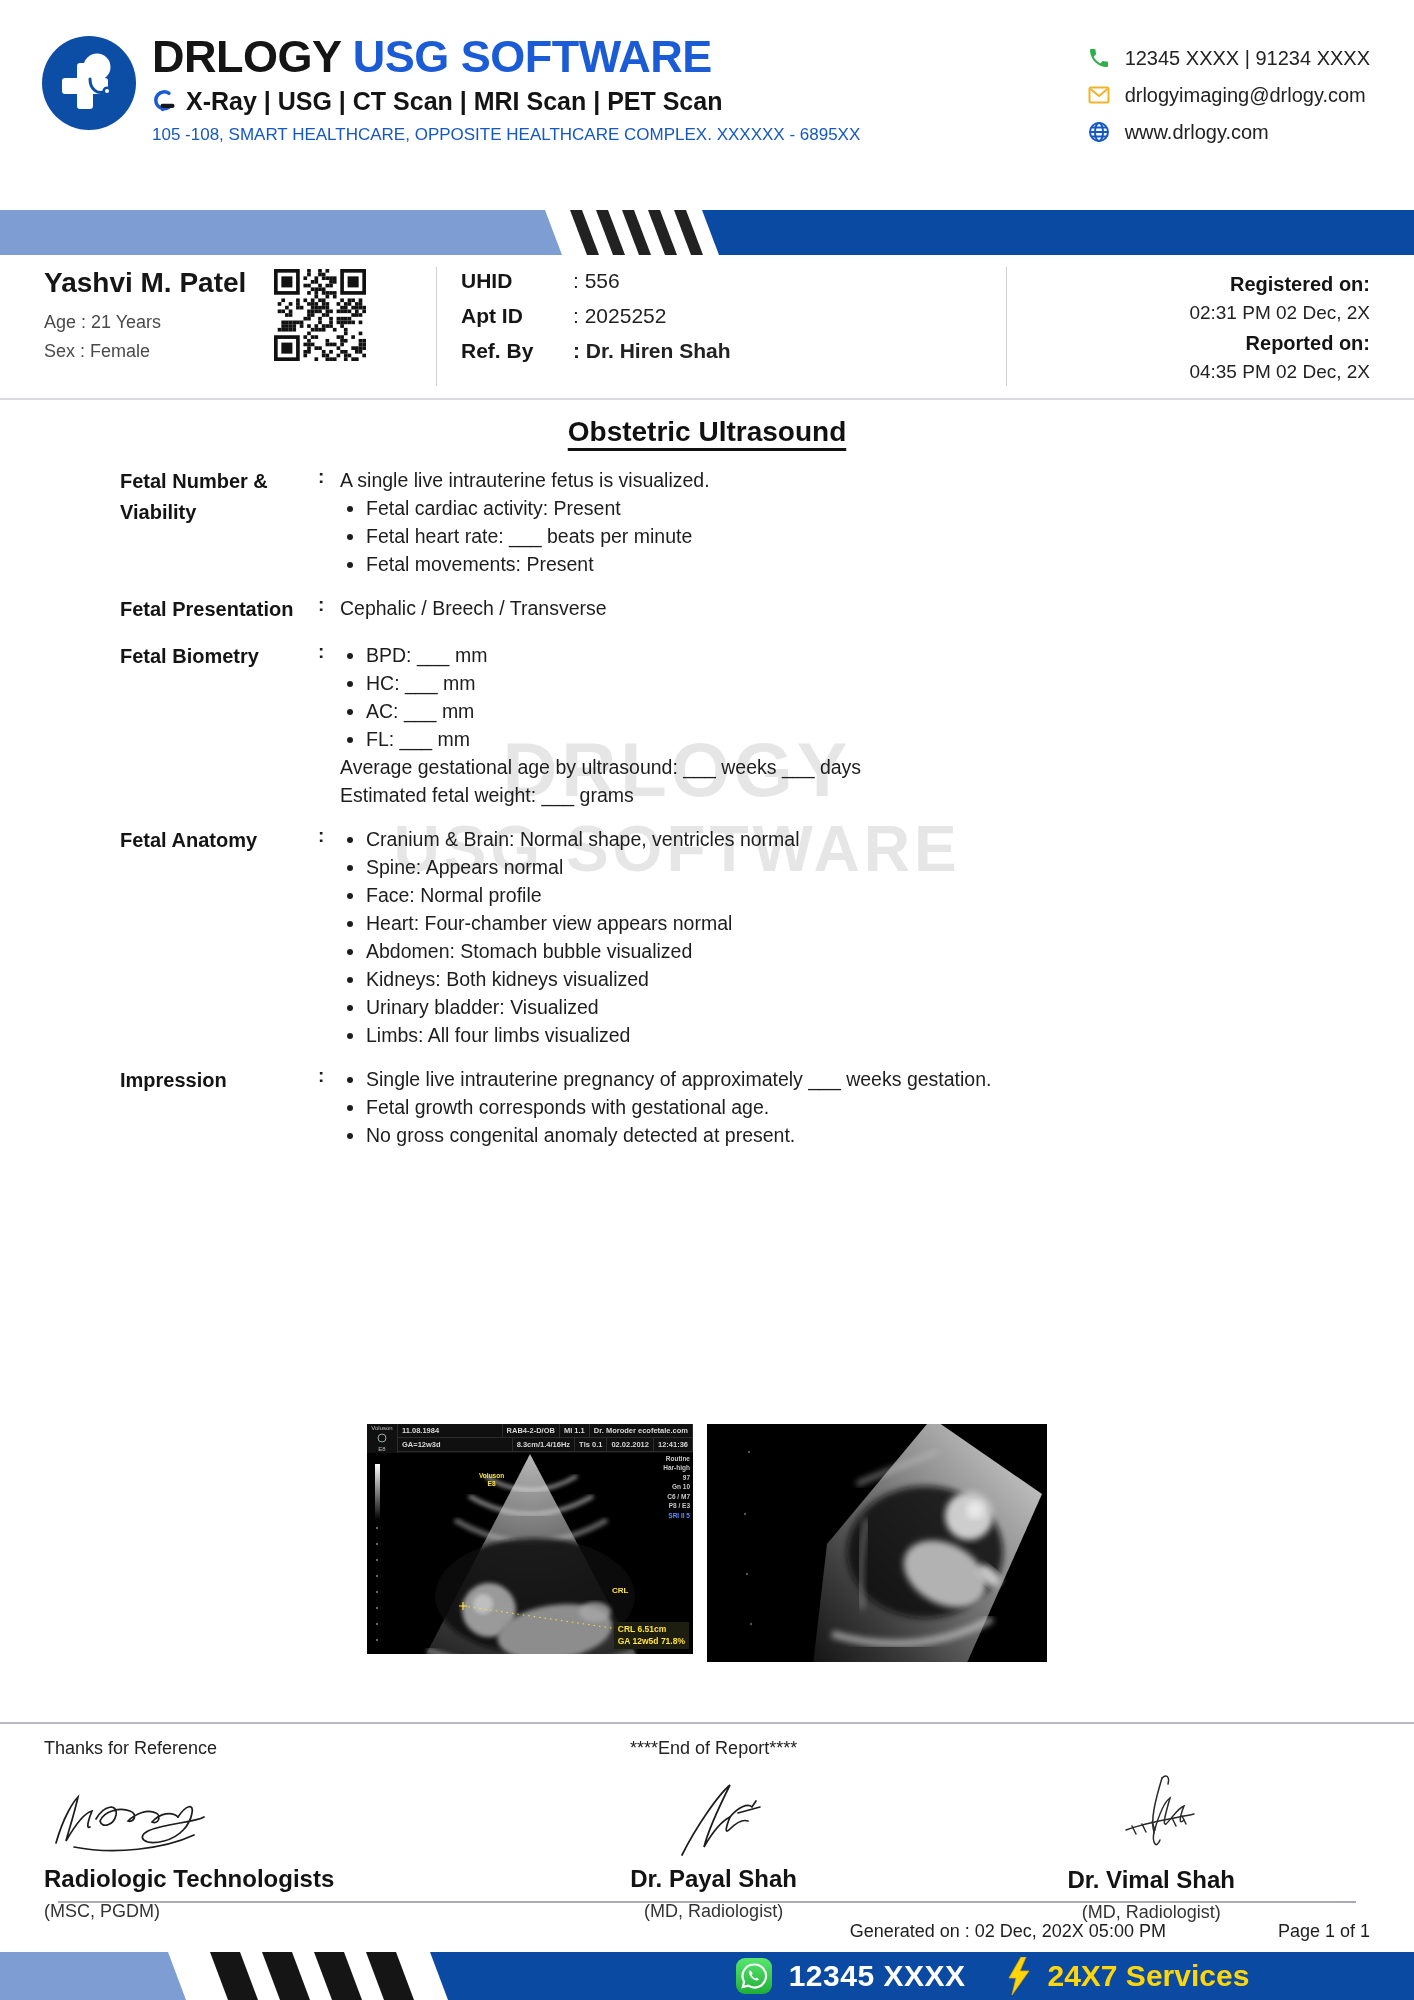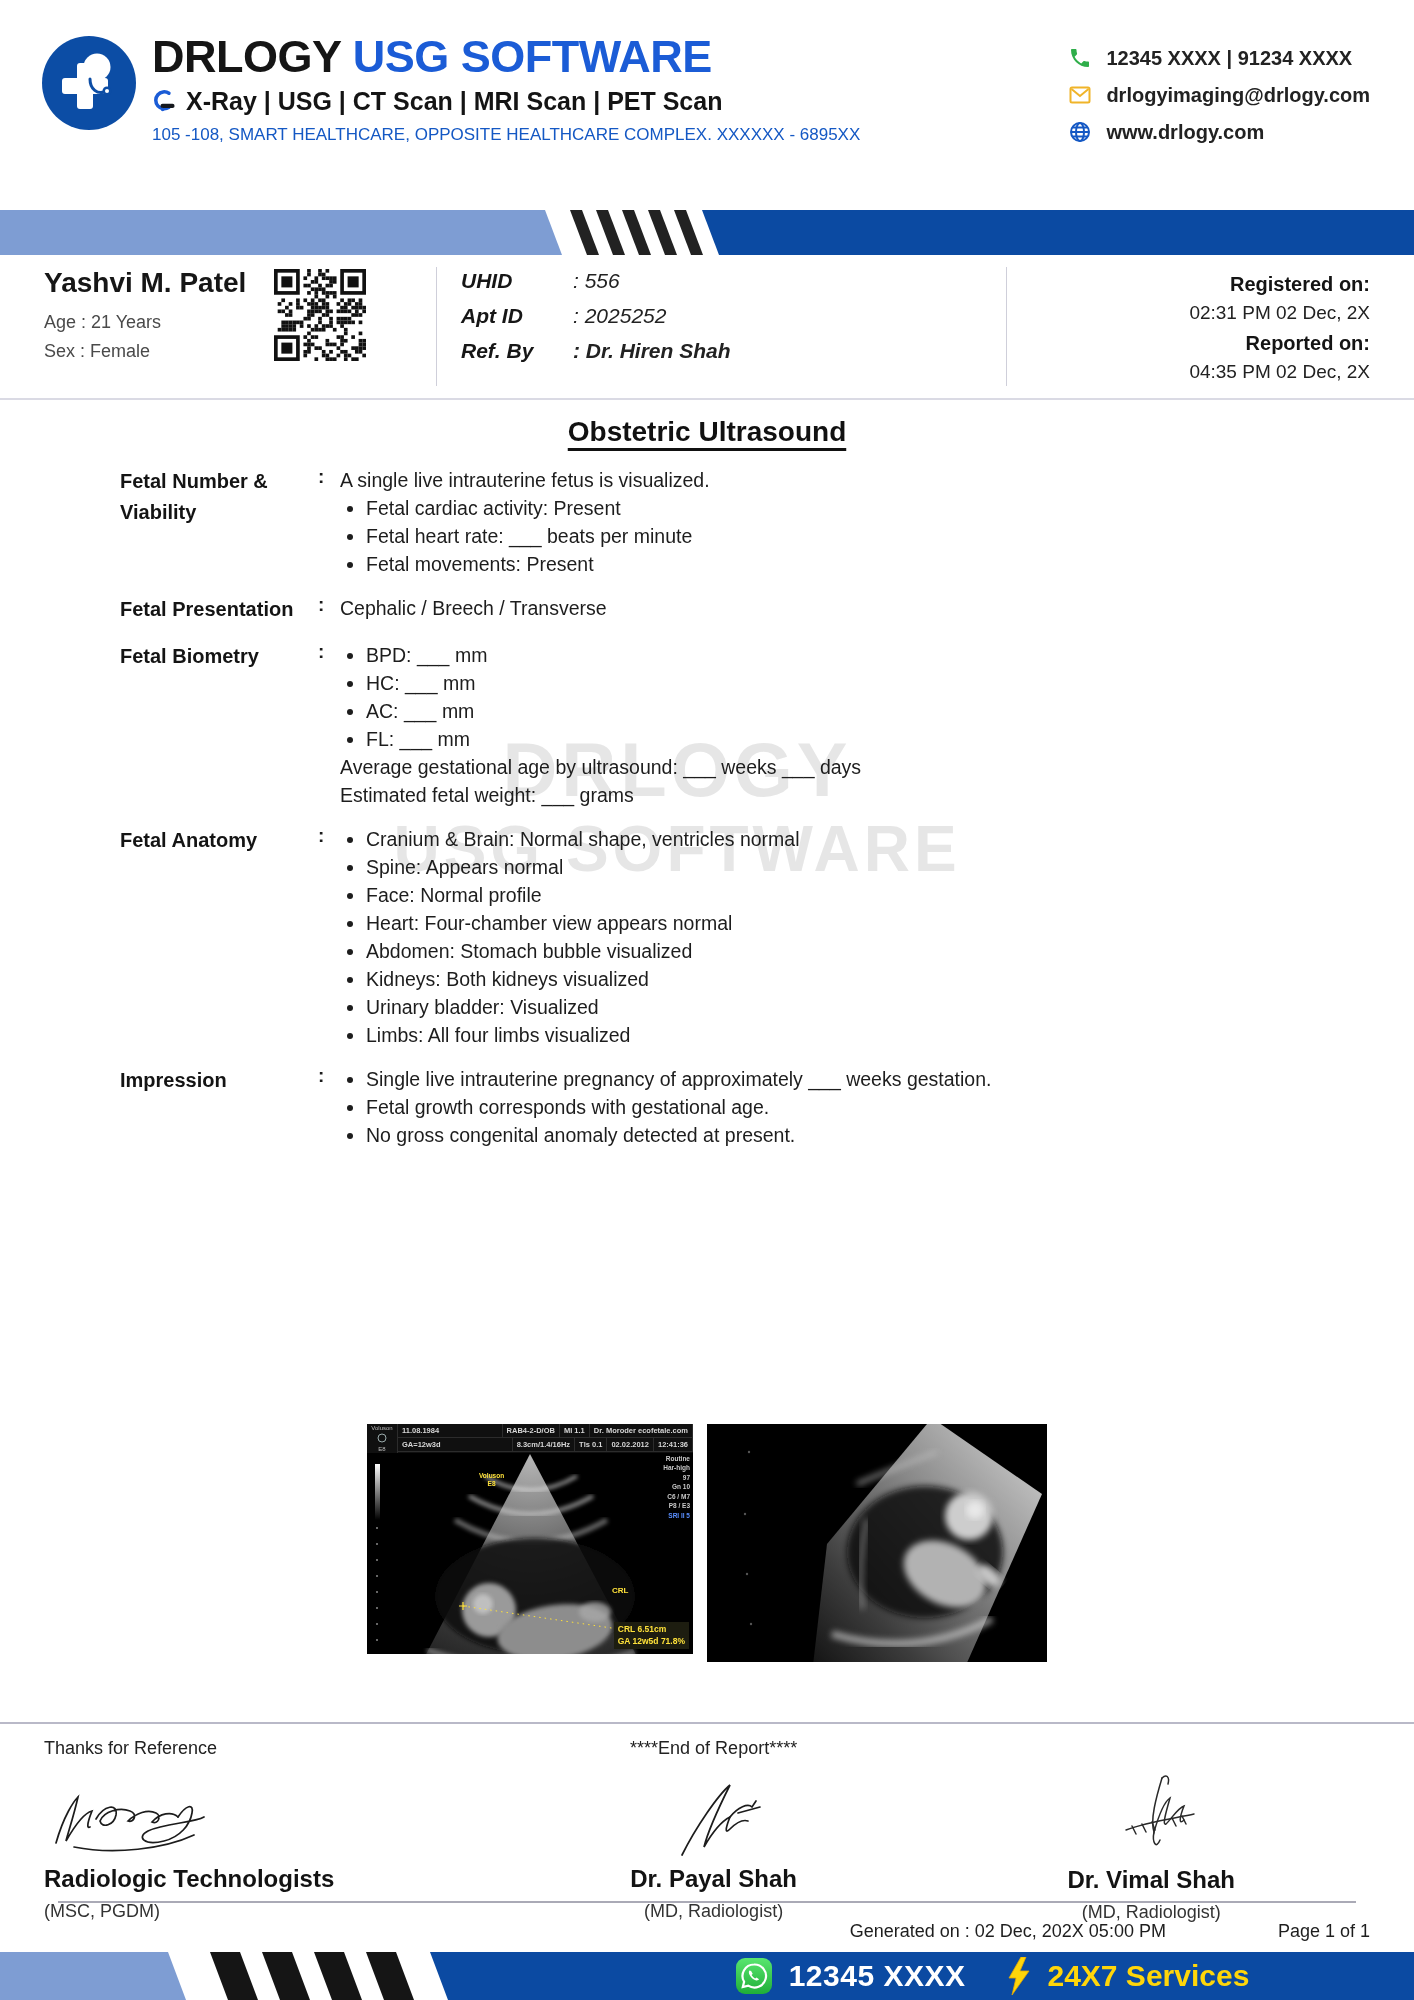--- a/index.html
+++ b/index.html
@@ -9,39 +9,39 @@
   
   .header{display:flex;align-items:flex-start;padding:34px 44px 0 40px;height:168px;}
   .logo-wrap{width:98px;height:98px;flex:0 0 auto;}
   .header-mid{margin-left:14px;}
   .brand{font-size:45px;font-weight:800;line-height:1.02;letter-spacing:-.5px;white-space:nowrap;}
   .brand .b-black{color:#151515;}
   .brand .b-blue{color:#1b5cd6;}
   .services{display:flex;align-items:center;gap:10px;margin-top:7px;font-size:25px;font-weight:700;color:#141414;}
   .address{margin-top:9px;font-size:17px;font-weight:500;color:#1458c4;}
   .contacts{margin-left:auto;margin-top:12px;display:flex;flex-direction:column;gap:13px;font-size:20px;color:#222;}
-  .c-row{display:flex;align-items:center;gap:14px;white-space:nowrap;font-weight:bold;}
+  .c-row{display:flex;align-items:center;gap:14px;white-space:nowrap;}
   .c-ic{width:24px;height:24px;flex:0 0 auto;}
 
   
   .band{position:relative;height:45px;margin-top:8px;}
   .band svg{display:block;}
   .bottombar{position:absolute;left:0;bottom:0;width:1414px;height:48px;}
   .bottombar-content{position:absolute;top:0;left:580px;right:10px;height:48px;display:flex;align-items:center;justify-content:center;gap:16px;}
   .bb-phone{color:#fff;font-size:30px;font-weight:800;letter-spacing:.5px;}
   .bb-serv{color:#ffd60a;font-size:30px;font-weight:800;margin-left:26px;}
 
   
   .patient{display:flex;align-items:flex-start;padding:12px 44px 12px 44px;border-bottom:2px solid #dadae4;}
   .p-left{display:flex;align-items:flex-start;width:392px;}
   .p-name{font-size:28px;font-weight:800;color:#161616;margin-bottom:9px;}
   .p-sub{font-size:18px;color:#4a4a4a;line-height:1.6;}
   .qr{margin-left:28px;margin-top:2px;}
   .vdiv{width:1px;align-self:stretch;background:#cfcfda;}
-  .p-mid{width:545px;padding-left:24px;padding-top:2px;display:flex;flex-direction:column;gap:11px;font-size:21px;font-style:italic;}
+  .p-mid{width:545px;padding-left:24px;padding-top:2px;display:flex;flex-direction:column;gap:11px;font-size:21px;}
   .pm-row{display:flex;}
   .pm-label{width:112px;font-weight:700;color:#161616;}
   .pm-value{color:#222;}
   .pm-value.bold{font-weight:700;}
   .p-right{margin-left:auto;text-align:right;font-size:19px;line-height:1.5;padding-top:2px;color:#222;}
   .p-right .lab{font-weight:800;font-size:20px;color:#141414;}
 
   
   .rtitle{margin:16px 0 10px;text-align:center;font-size:28px;font-weight:800;color:#111;
           text-decoration:underline;text-decoration-thickness:2.5px;text-underline-offset:7px;}

